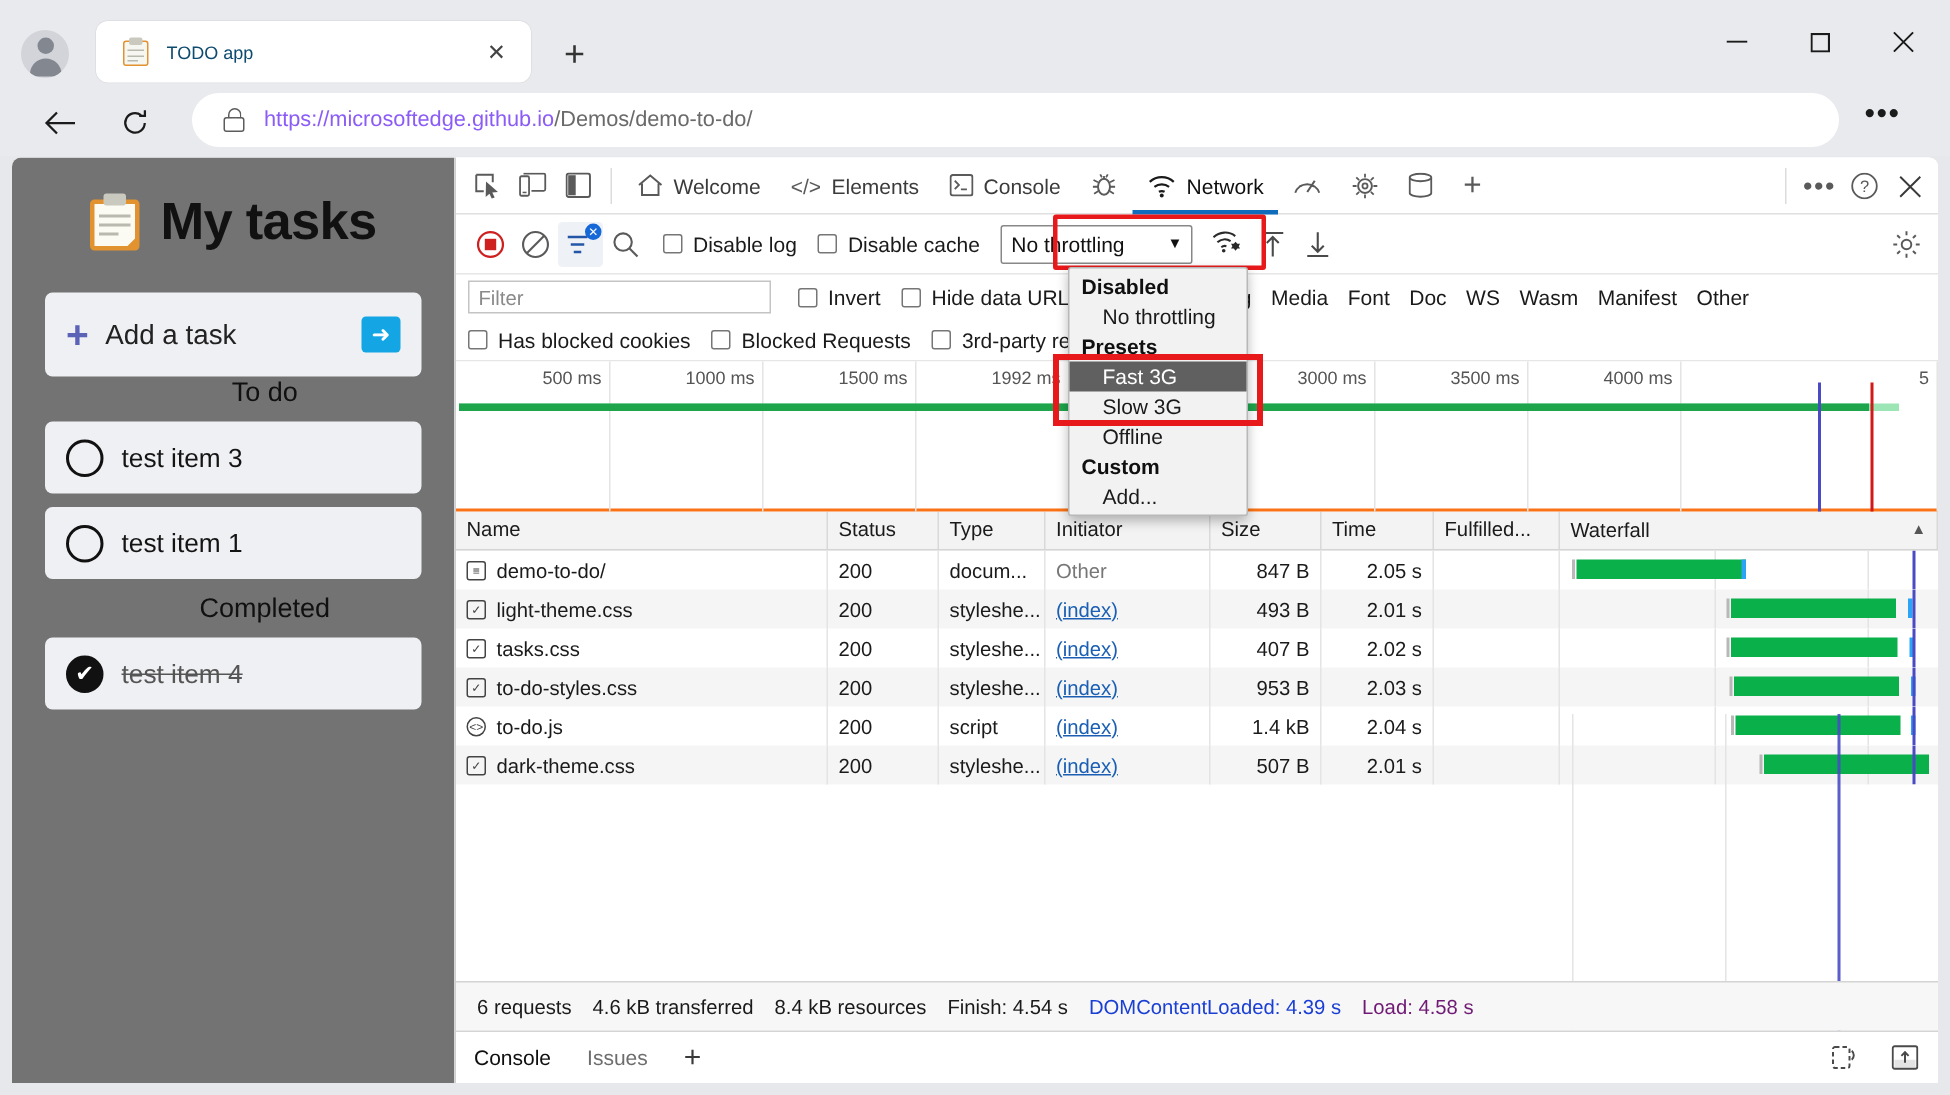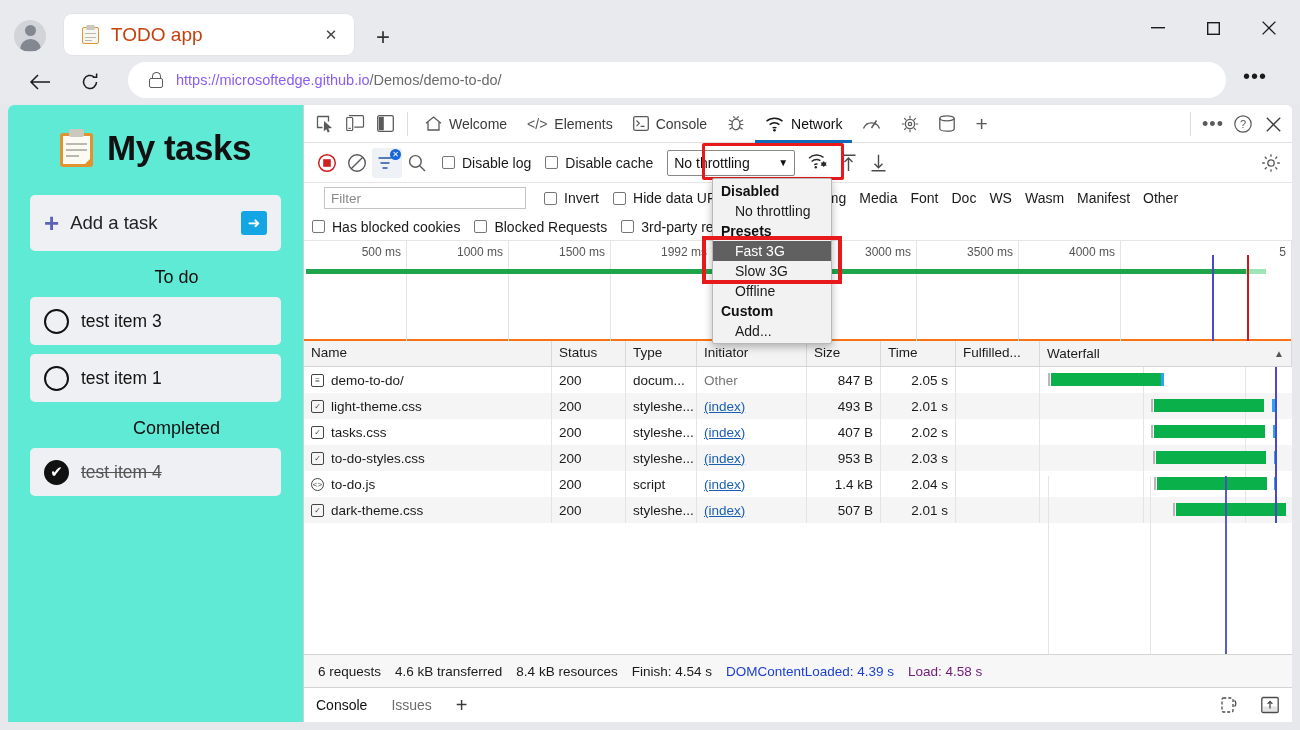--- a/index.html
+++ b/index.html
@@ -50,21 +50,21 @@
     background: #f6f7f1; border: 1.8px solid #e2922f; border-radius: 2px;
   }
   .tab-favicon .clip-top {
     position: absolute; left: 4px; top: 0px; width: 9px; height: 5px;
     background: #c9c9c0; border-radius: 1.5px;
   }
   .tab-favicon .ln {
     position: absolute; left: 3px; height: 1.3px; background: #b9b9b0; width: 11px;
   }
   .tab-title {
-    font-size: 19px; color: #c2410c; flex: 1; white-space: nowrap; overflow: hidden;
+    font-size: 12px; color: #0c4a6e; flex: 1; white-space: nowrap; overflow: hidden;
   }
   .tab-close {
     width: 26px; height: 26px; display: flex; align-items: center; justify-content: center;
     font-size: 15px; color: #444; flex: none;
   }
   .new-tab {
     position: absolute; left: 368px; top: 22px; width: 30px; height: 30px;
     display: flex; align-items: center; justify-content: center;
     font-size: 24px; color: #333; font-weight: 300;
   }
@@ -110,21 +110,21 @@
 
   
   .page {
     position: absolute; left: 8px; top: 105px; width: 1284px; height: 617px;
     background: #ffffff; border-radius: 6px 6px 0 0; overflow: hidden;
   }
 
   
   .todo {
     position: absolute; left: 0; top: 0; width: 295px; height: 617px;
-    background: #5eead4;
+    background: #737373;
   }
   .todo-head {
     display: flex; align-items: center; justify-content: center;
     margin-top: 23px; gap: 14px;
   }
   .todo-clip { width: 33px; height: 38px; position: relative; flex: none; }
   .todo-clip .cb {
     position: absolute; left: 0; top: 4px; width: 33px; height: 34px;
     background: #fbfbf3; border: 3px solid #e2922f; border-radius: 3px;
   }
@@ -144,21 +144,21 @@
     display: flex; align-items: center; padding: 0 14px;
   }
   .add-plus { font-size: 26px; color: #5b63b7; font-weight: bold; margin-right: 11px; line-height: 1; }
   .add-label { font-size: 18.5px; color: #222; flex: 1; }
   .add-arrow {
     width: 26px; height: 24px; background: #13a5e4; border-radius: 3px;
     color: #fff; display: flex; align-items: center; justify-content: center; font-size: 15px;
   }
 
   .section-label {
-    text-align: center; font-size: 18px; color: #101010; margin-top: 16px; margin-bottom: 9px; padding-left: 42px;
+    text-align: center; font-size: 18px; color: #101010; margin-top: 0; margin-bottom: 9px; padding-left: 42px;
   }
   .task {
     margin: 0 22px 9px 22px; height: 48px; background: #eff0f3; border-radius: 5px;
     display: flex; align-items: center; padding: 0 14px;
   }
   .circle {
     width: 25px; height: 25px; border: 2.6px solid #111; border-radius: 50%;
     margin-right: 12px; flex: none;
   }
   .circle.done {
@@ -202,21 +202,21 @@
   .throttle-select {
     width: 128px; height: 26px; border: 1px solid #888; background: #fff; border-radius: 2px;
     display: flex; align-items: center; padding: 0 6px; font-size: 14px; color: #111;
     justify-content: space-between; position: relative;
   }
   .throttle-hl {
     position: absolute; left: 702px; top: 143px; width: 142px; height: 37px;
     border: 3px solid #e8191b; border-radius: 2px; pointer-events: none; z-index: 40;
   }
 
-  .dt-filterbar { height: 30px; padding-left: 20px; position: relative; }
+  .dt-filterbar { height: 30px; padding-left: 8px; position: relative; }
   .filter-input {
     width: 202px; height: 22px; border: 1px solid #c4c4c4; background: #fff;
     font-size: 13.5px; color: #8a8a8a; display: flex; align-items: center; padding: 0 6px;
     margin-right: 18px;
   }
   .restypes { display: flex; gap: 13px; font-size: 14px; color: #1a1a1a; }
   .dt-filterbar2 { height: 28px; padding-left: 8px; border-bottom: 1px solid #e6e6e6; }
 
   
   .overview { position: relative; height: 100px; border-bottom: 2px solid #f97316; background: #fff; }

